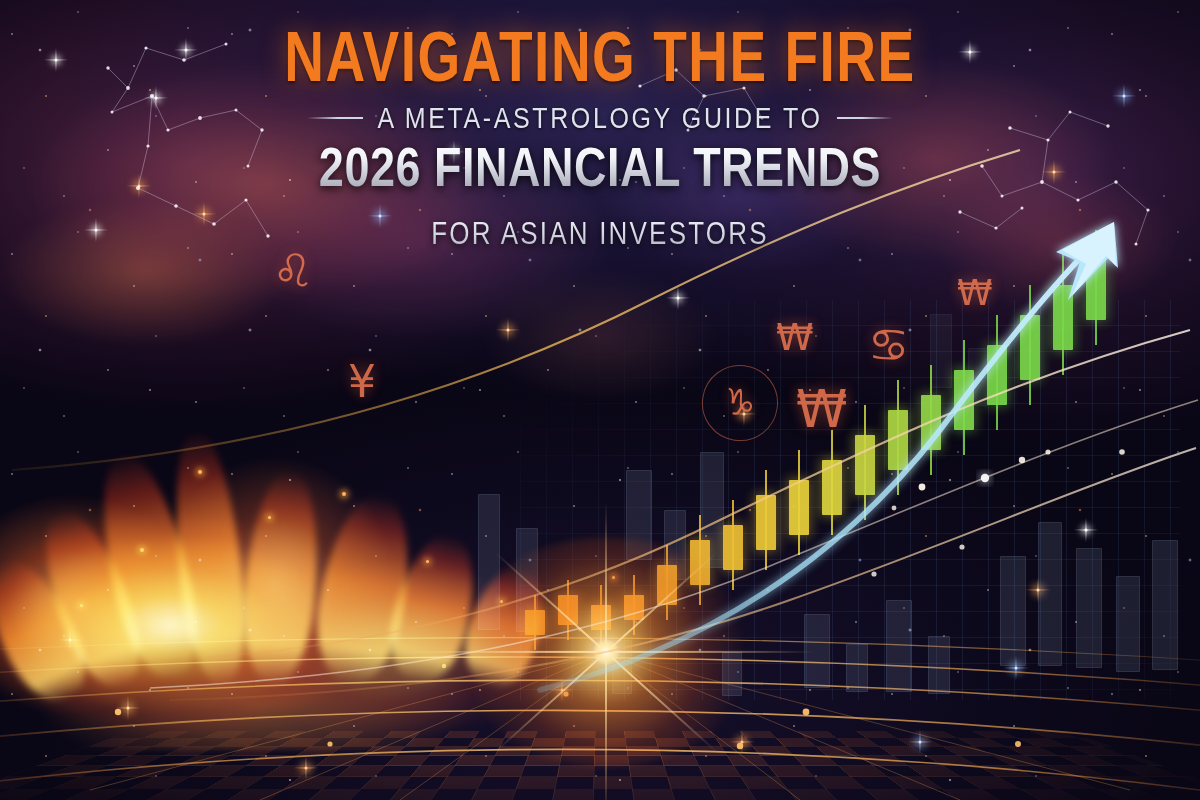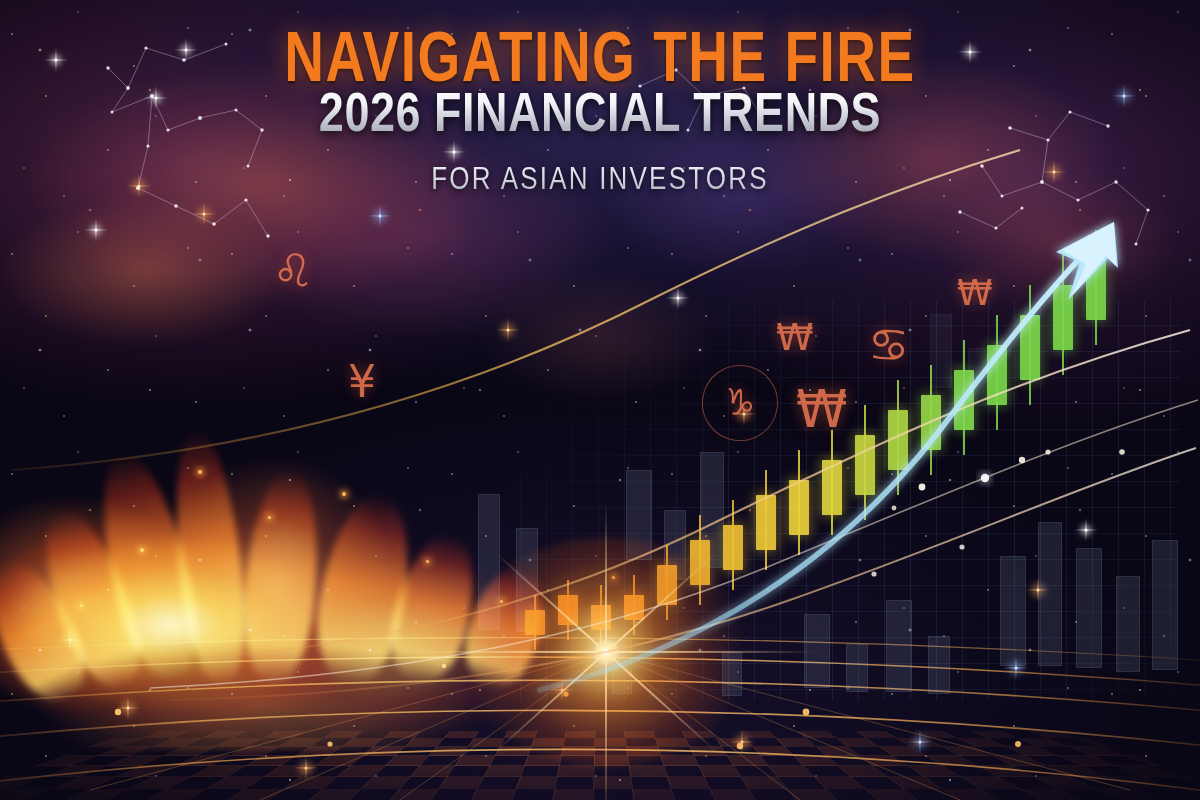--- a/index.html
+++ b/index.html
@@ -668,19 +668,24 @@
       <div class="glyph ringed" style="left: 722px; top: 385px; font-size: 36px; transform: rotate(8deg); width: 75.6px; height: 75.6px; margin-left: -19.8px; margin-top: -19.8px;">♑</div>
       <div class="glyph" style="left: 776px; top: 318px; font-size: 38px; transform: rotate(0deg);">₩</div>
       <div class="glyph" style="left: 868px; top: 322px; font-size: 46px; transform: rotate(0deg);">♋</div>
       <div class="glyph" style="left: 796px; top: 383px; font-size: 52px; transform: rotate(0deg);">₩</div>
       <div class="glyph" style="left: 957px; top: 275px; font-size: 36px; transform: rotate(0deg);">₩</div>
     </div>
 
   <div id="titleblock">
     <h1 id="main-title">NAVIGATING THE FIRE</h1>
 
+    <div class="sub-row">
+      <span class="dash left"></span>
+      <span id="sub-line1">A META-ASTROLOGY GUIDE TO</span>
+      <span class="dash right"></span>
+    </div>
 
     <div id="sub-line2">2026 FINANCIAL TRENDS</div>
 
     <div id="sub-line3">FOR ASIAN INVESTORS</div>
   </div>
 
 </div>
 
 </body></html>

